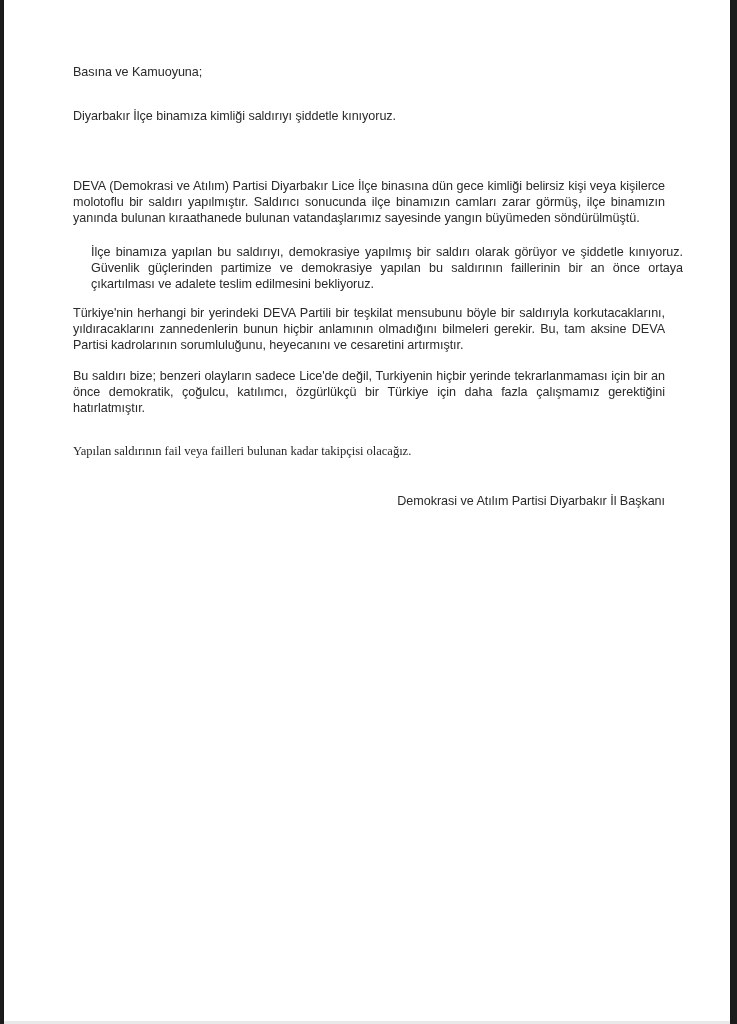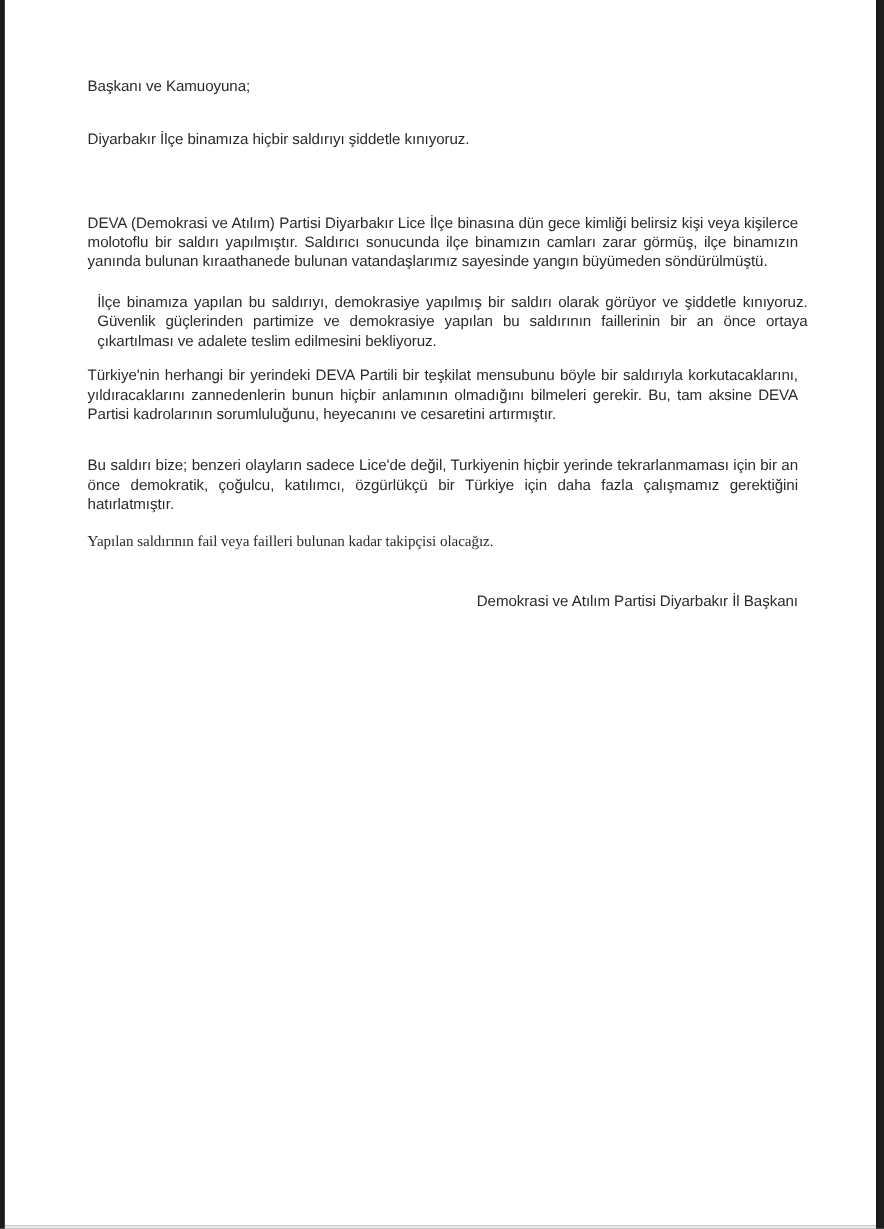--- a/index.html
+++ b/index.html
@@ -27,37 +27,37 @@
     font-family: "Liberation Sans", sans-serif;
     font-size: 12.6px;
     line-height: 16px;
     color: #2a2a2a;
     letter-spacing: -0.05px;
   }
   .doc p { margin: 0; text-align: justify; text-align-last: left; }
   .greeting { position: absolute; top: 2px; left: 0; }
   .headline { position: absolute; top: 46px; left: 0; }
   .para1 { position: absolute; top: 116px; left: 0; width: 592px; }
-  .para2 { position: absolute; top: 182px; left: 8px; width: 592px; }
+  .para2 { position: absolute; top: 182px; left: 18px; width: 592px; }
   .para3 { position: absolute; top: 243px; left: 0; width: 592px; }
-  .para4 { position: absolute; top: 318px; left: 0; width: 592px; }
+  .para4 { position: absolute; top: 306px; left: 0; width: 592px; }
   .closing { position: absolute; top: 381px; left: 0; width: 592px; font-family: Liberation Serif, serif; }
   .signature {
     position: absolute; top: 431px; right: 0;
     text-align: right;
   }
   .signature div { text-align: left; }
 </style>
 </head>
 <body>
 
 <div class="page">
   <div class="doc">
-    <p class="greeting">Başkanı ve Kamuoyuna;</p>
-    <p class="headline">Diyarbakır İlçe binamıza hiçbir saldırıyı şiddetle kınıyoruz.</p>
+    <p class="greeting">Basına ve Kamuoyuna;</p>
+    <p class="headline">Diyarbakır İlçe binamıza kimliği saldırıyı şiddetle kınıyoruz.</p>
     <p class="para1">DEVA (Demokrasi ve Atılım) Partisi Diyarbakır Lice İlçe binasına dün gece kimliği belirsiz kişi veya kişilerce molotoflu bir saldırı yapılmıştır. Saldırıcı sonucunda ilçe binamızın camları zarar görmüş, ilçe binamızın yanında bulunan kıraathanede bulunan vatandaşlarımız sayesinde yangın büyümeden söndürülmüştü.</p>
     <p class="para2">İlçe binamıza yapılan bu saldırıyı,  demokrasiye yapılmış bir saldırı olarak görüyor ve şiddetle kınıyoruz. Güvenlik güçlerinden partimize ve demokrasiye yapılan bu saldırının faillerinin bir an önce ortaya çıkartılması ve adalete teslim edilmesini bekliyoruz.</p>
     <p class="para3">Türkiye'nin herhangi bir yerindeki DEVA Partili bir teşkilat mensubunu böyle bir saldırıyla korkutacaklarını, yıldıracaklarını zannedenlerin bunun hiçbir anlamının olmadığını bilmeleri gerekir. Bu, tam aksine DEVA Partisi kadrolarının sorumluluğunu, heyecanını ve cesaretini artırmıştır.</p>
     <p class="para4">Bu saldırı bize; benzeri olayların sadece Lice'de değil, Turkiyenin hiçbir yerinde tekrarlanmaması için bir an önce demokratik, çoğulcu, katılımcı, özgürlükçü bir Türkiye için daha fazla çalışmamız gerektiğini hatırlatmıştır.</p>
     <p class="closing">Yapılan saldırının fail veya failleri bulunan kadar takipçisi olacağız.</p>
     <div class="signature">
       <div>Demokrasi ve Atılım Partisi Diyarbakır İl Başkanı</div>
     </div>
   </div>
 </div>

